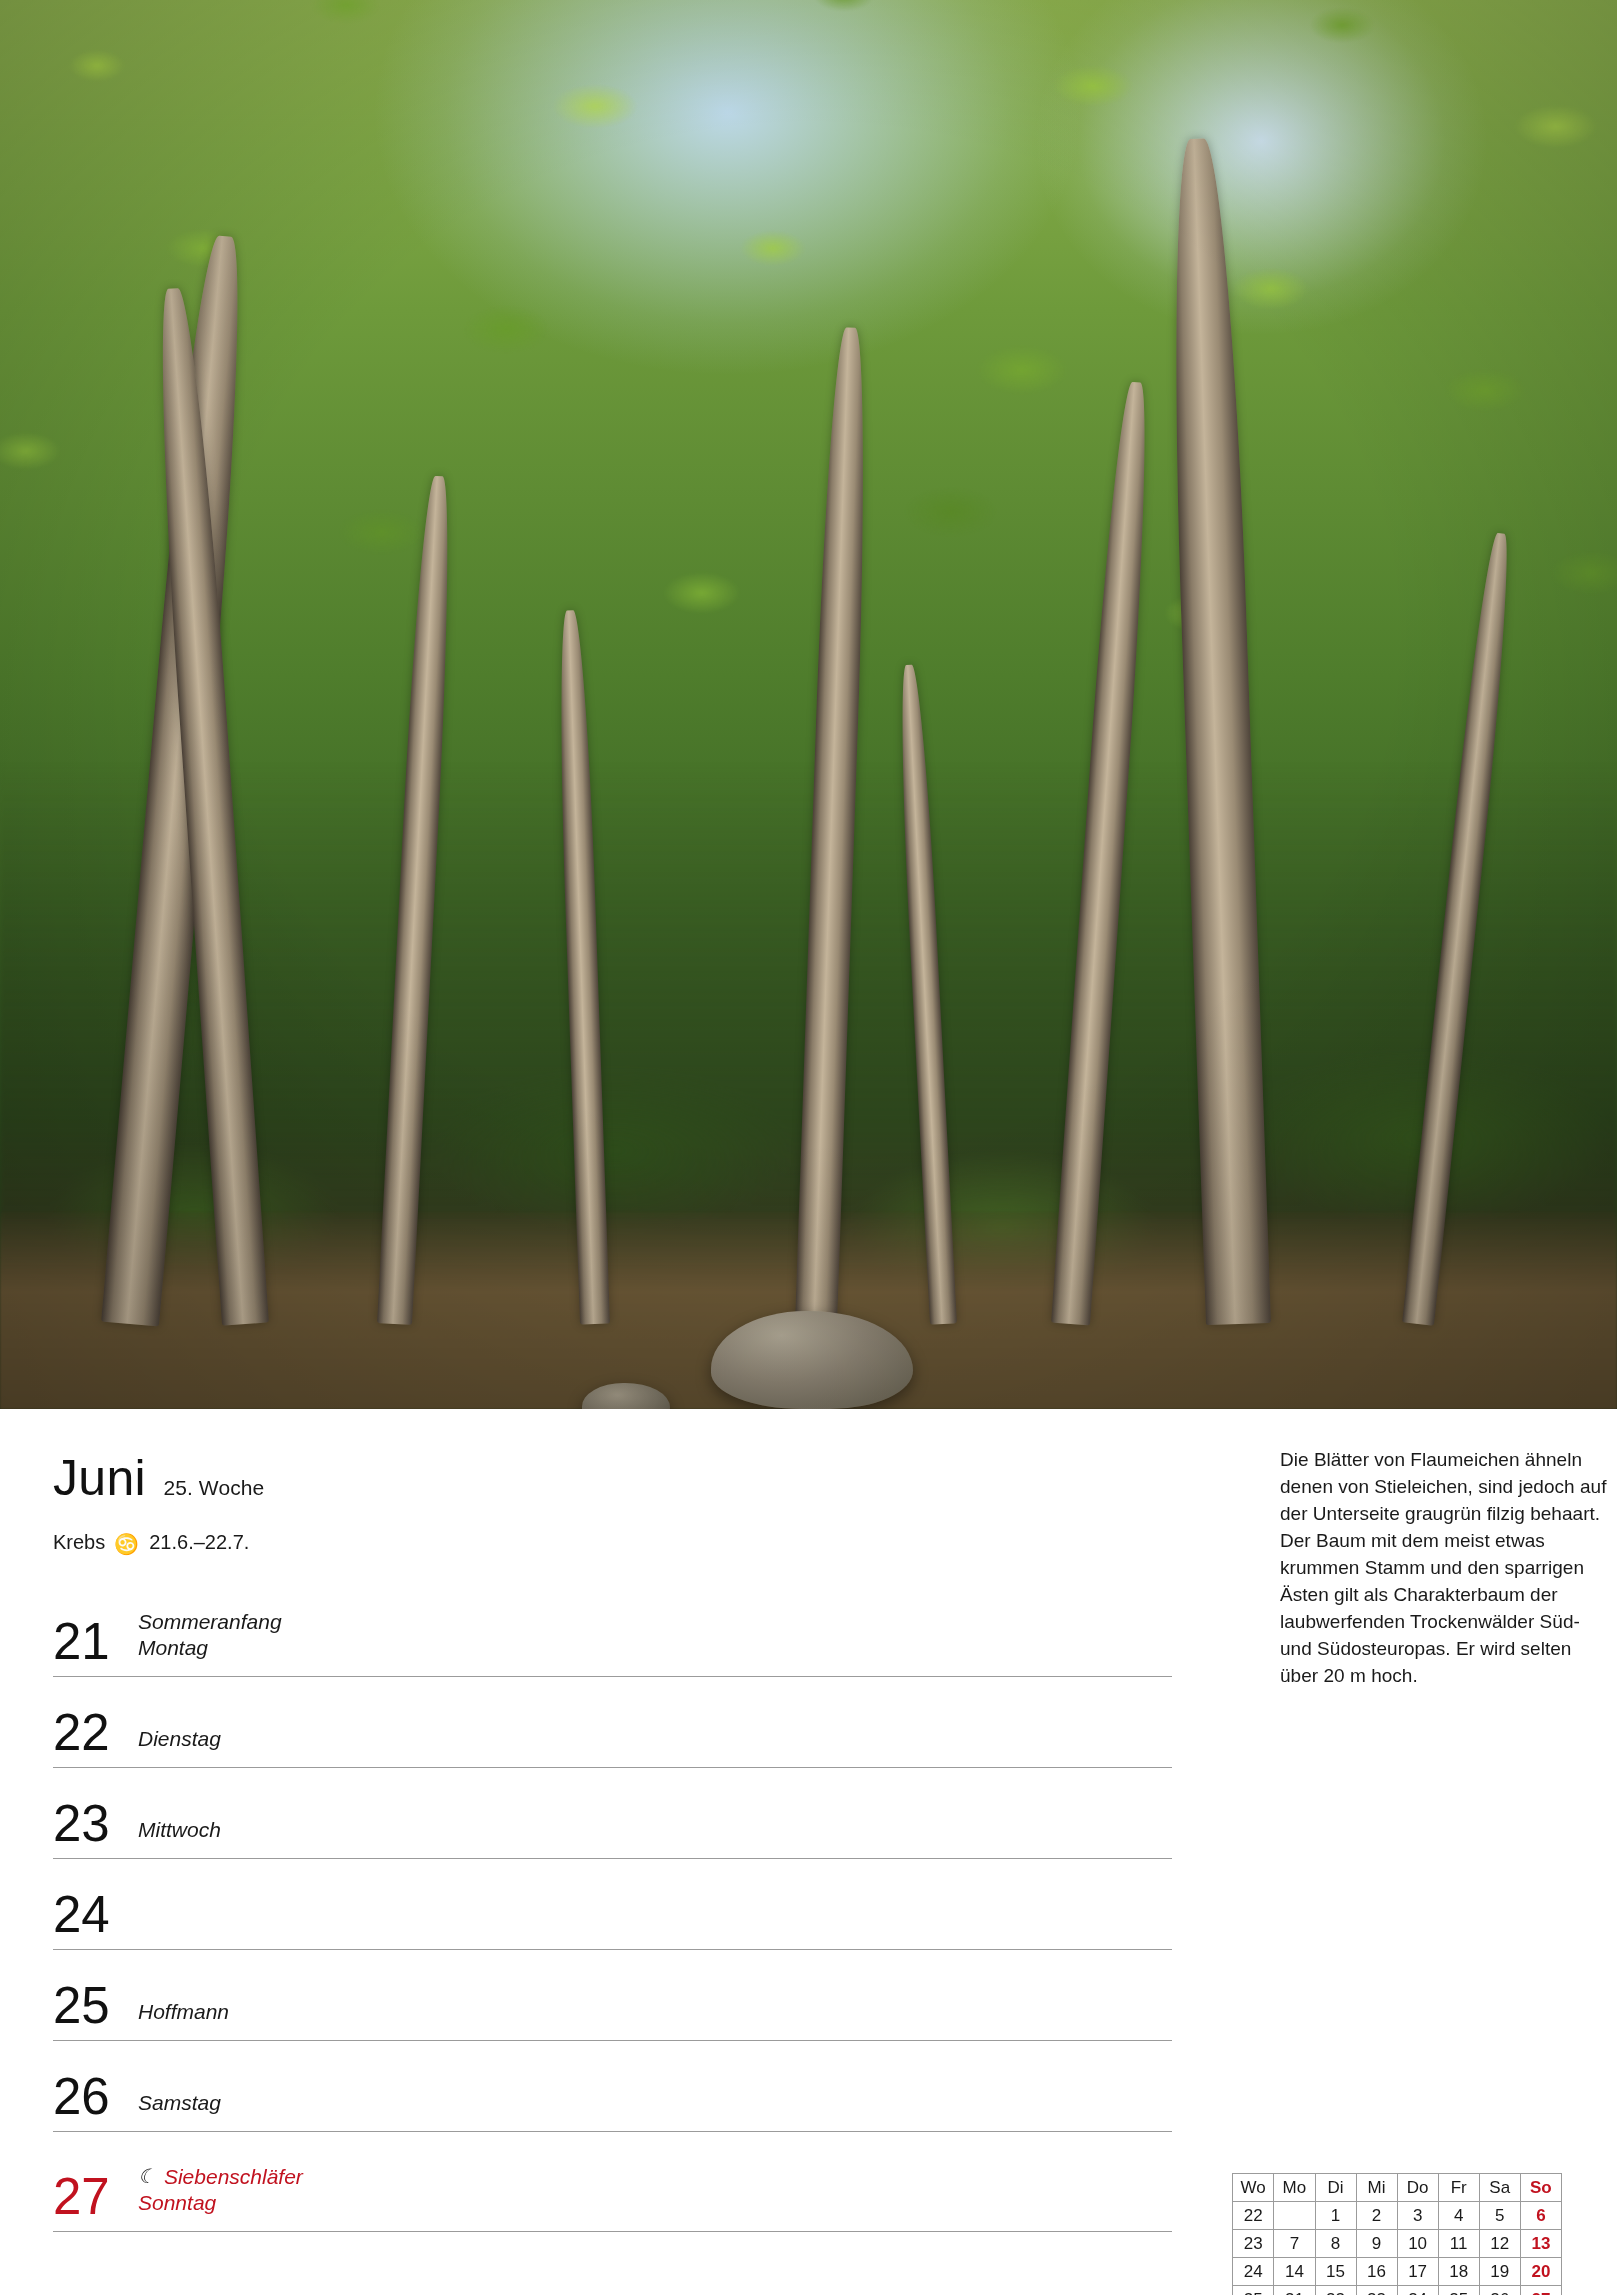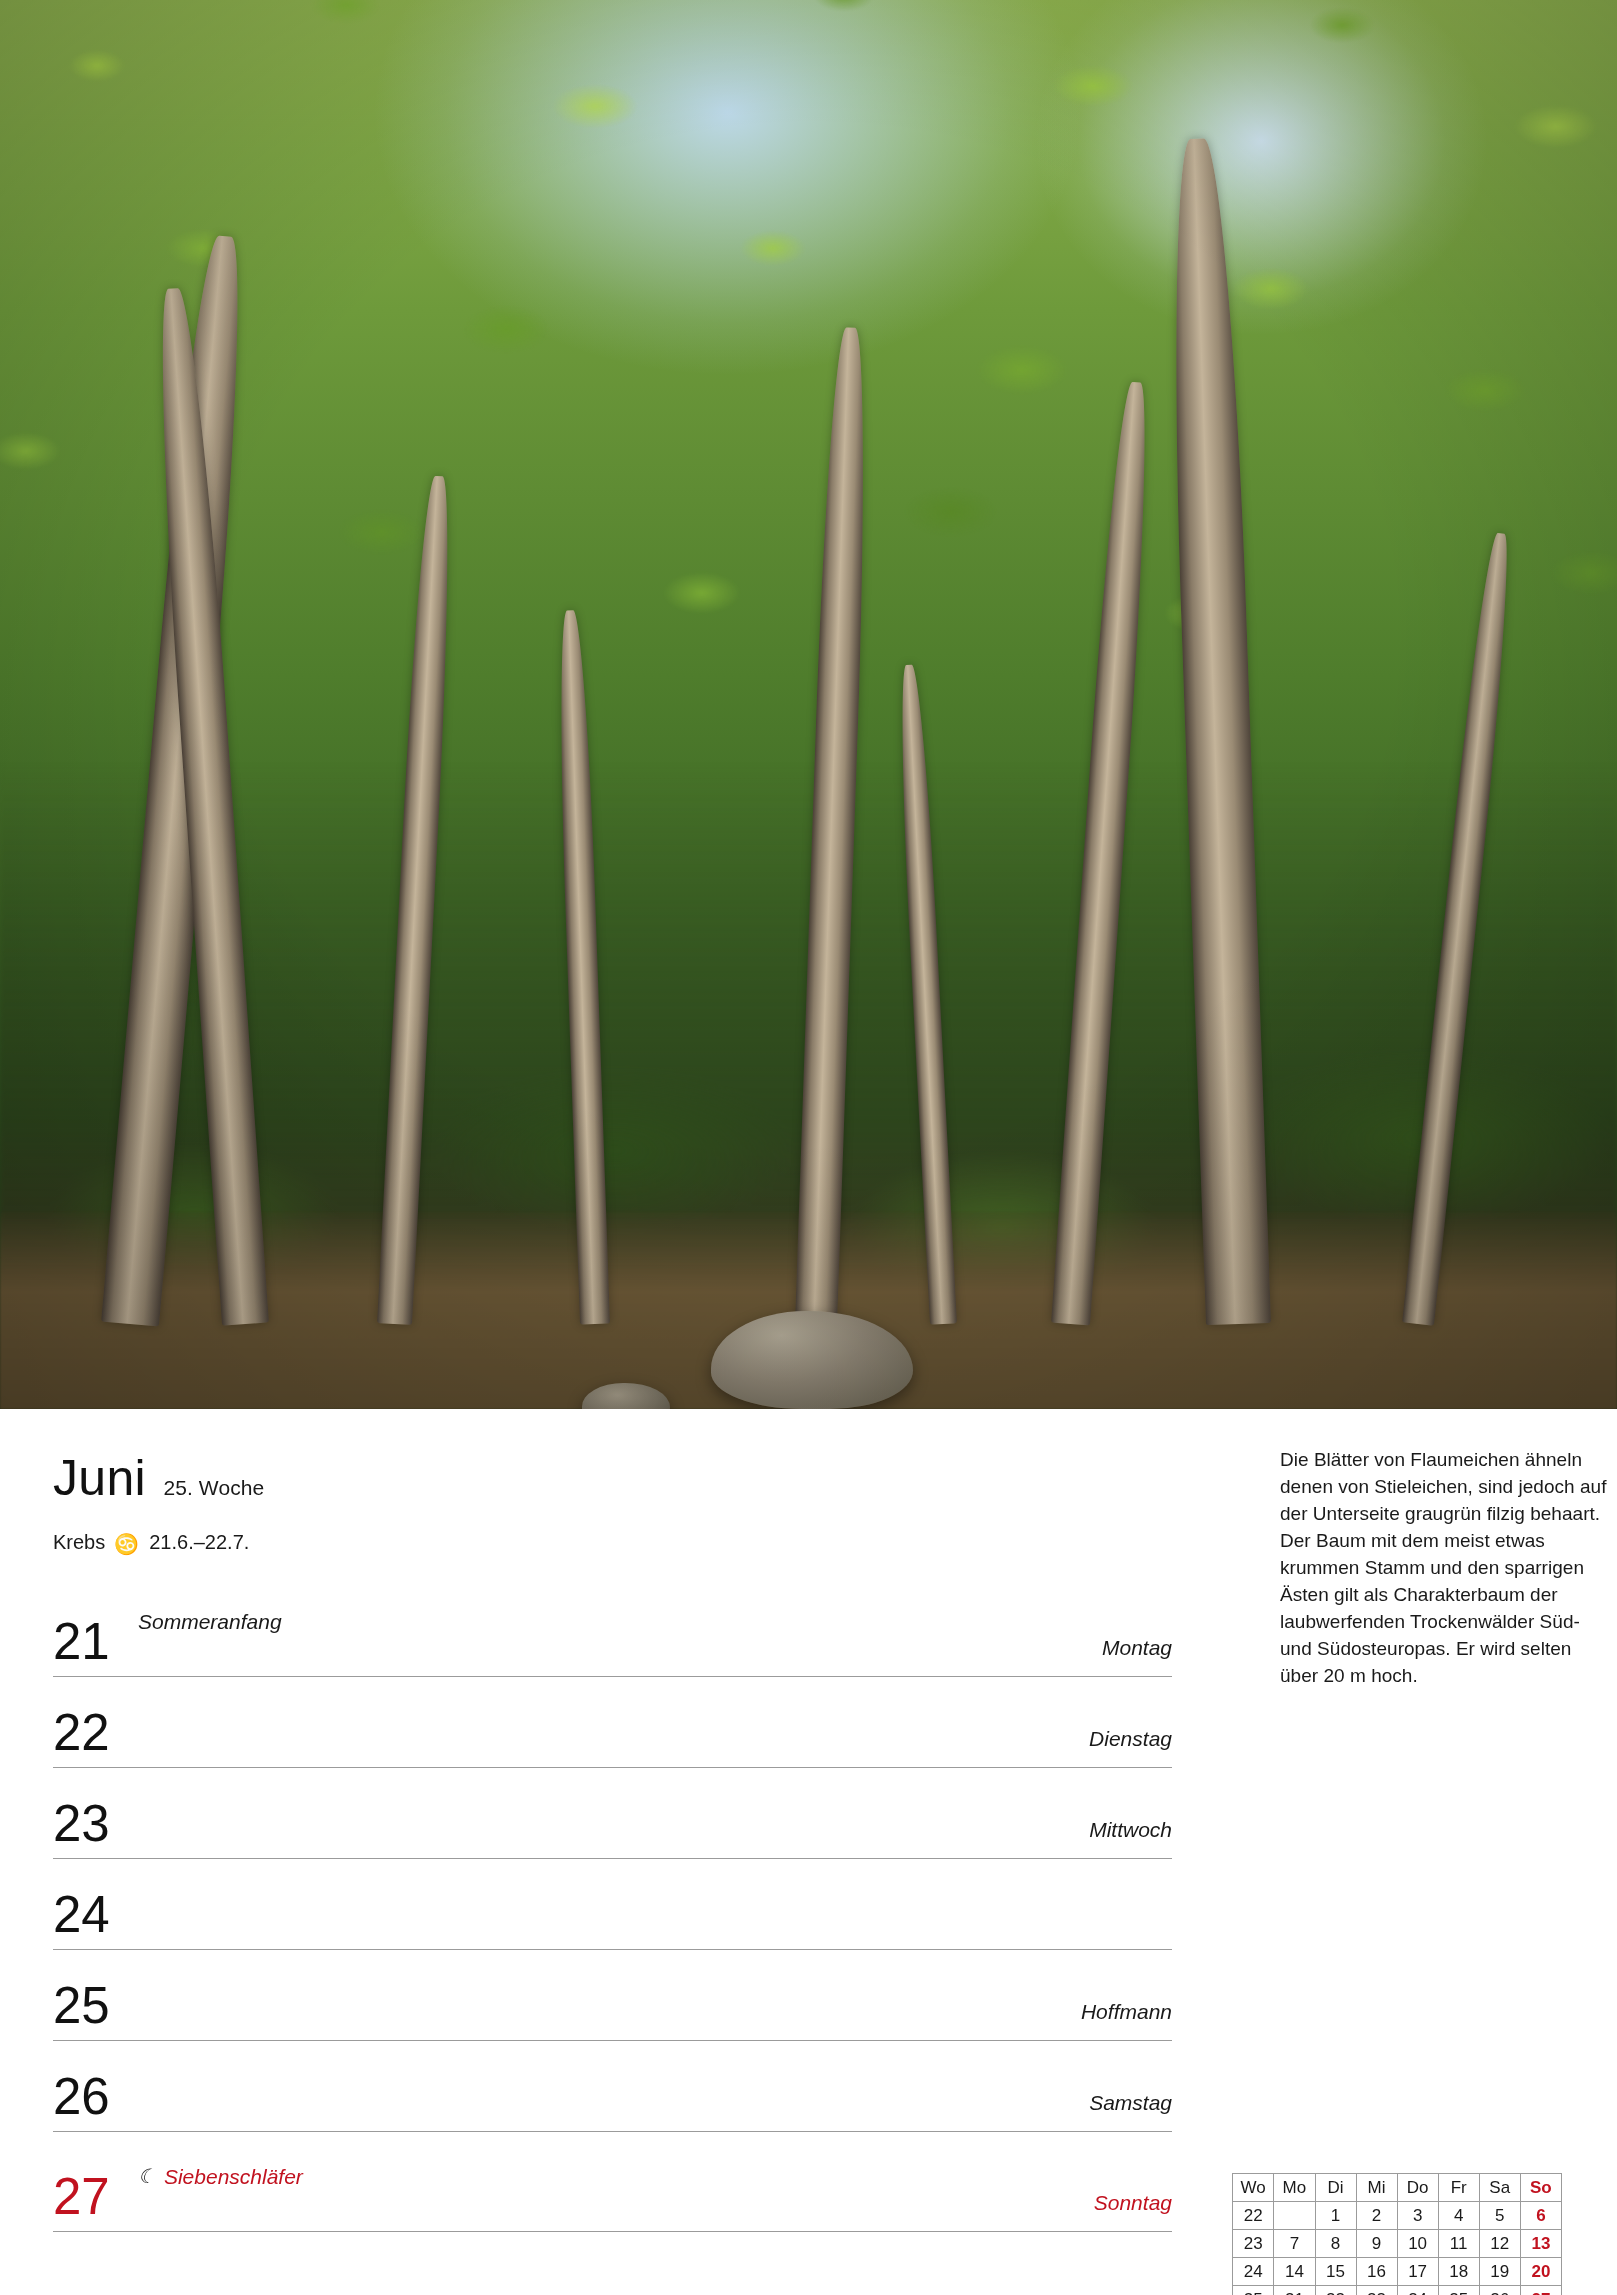--- a/index.html
+++ b/index.html
@@ -212,21 +212,20 @@
   }
   .day-note {
     font-size: 21px;
     line-height: 1.25;
     color: #1a1a1a;
   }
   .day-name {
     font-size: 21px;
     line-height: 1.25;
     color: #1a1a1a;
-    text-align: right;
   }
   .sunday .day-num,
   .sunday .day-note,
   .sunday .day-name {
     color: #c1121f;
   }
   .moon-icon {
     display: inline-block;
     font-size: 20px;
     margin-right: 8px;

